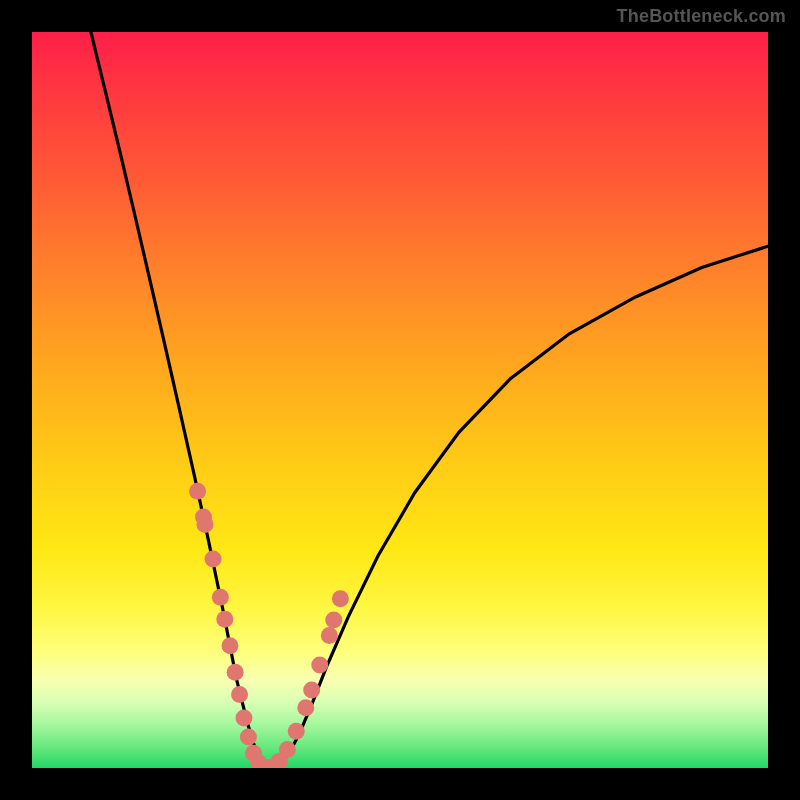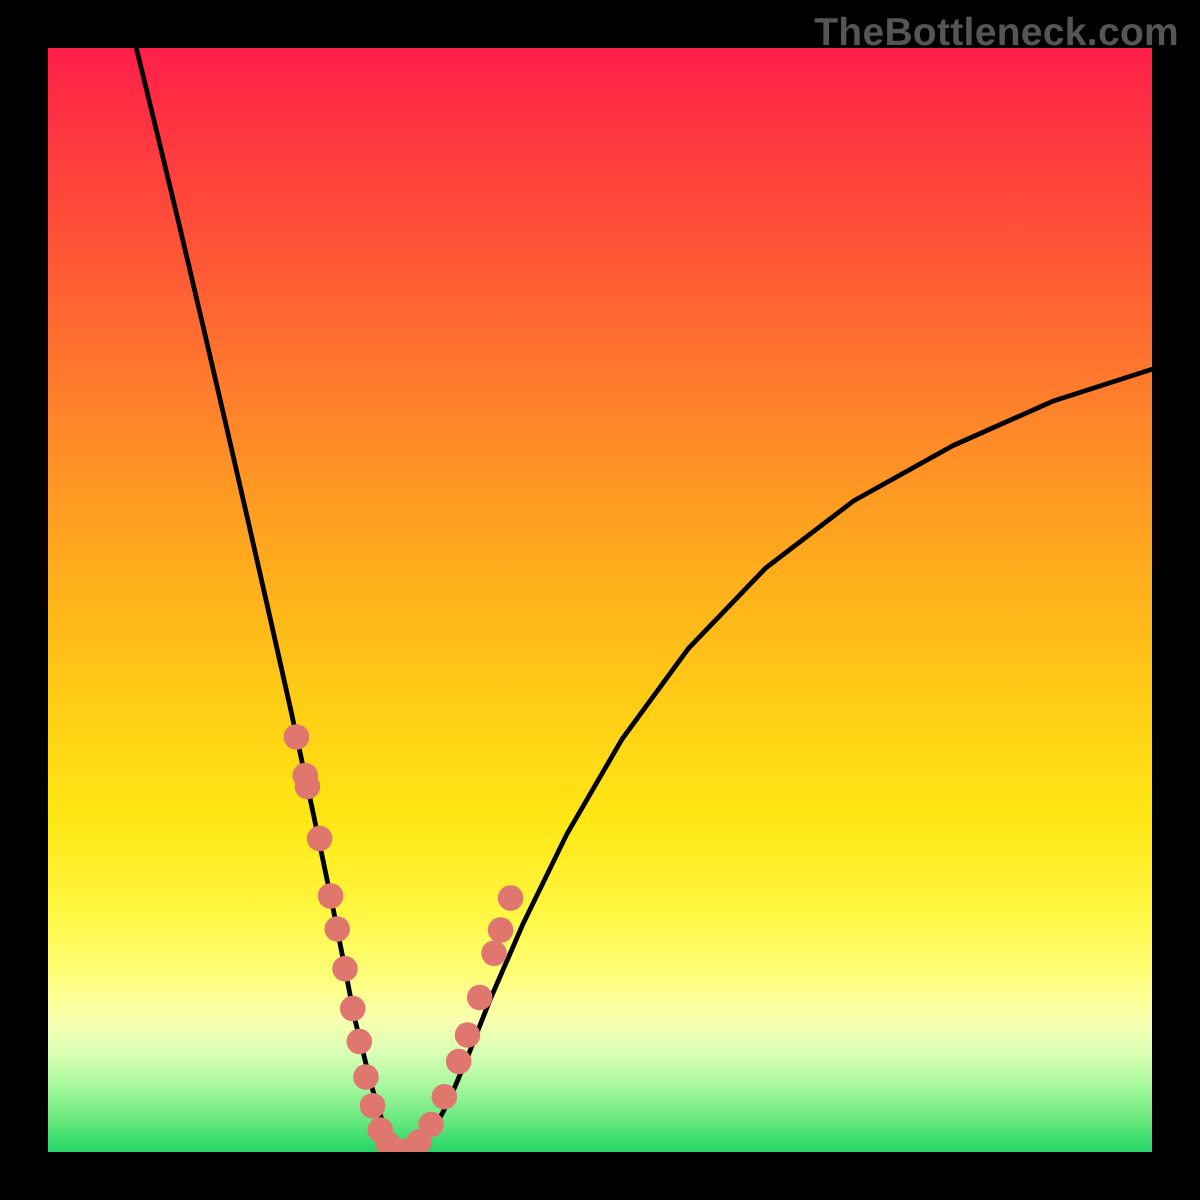--- a/index.html
+++ b/index.html
@@ -45,21 +45,21 @@
       #a7f89e 94%,
       #6ae97f 97%,
       #23d667 100%
     );
   }
   .watermark {
     position: absolute;
     top: 6px;
     right: 14px;
     color: #555;
-    font-size: 26px;
+    font-size: 18px;
     font-weight: 600;
     letter-spacing: 0.2px;
     user-select: none;
   }
   svg.curve {
     position: absolute;
     inset: 0;
   }
 </style>
 </head>

